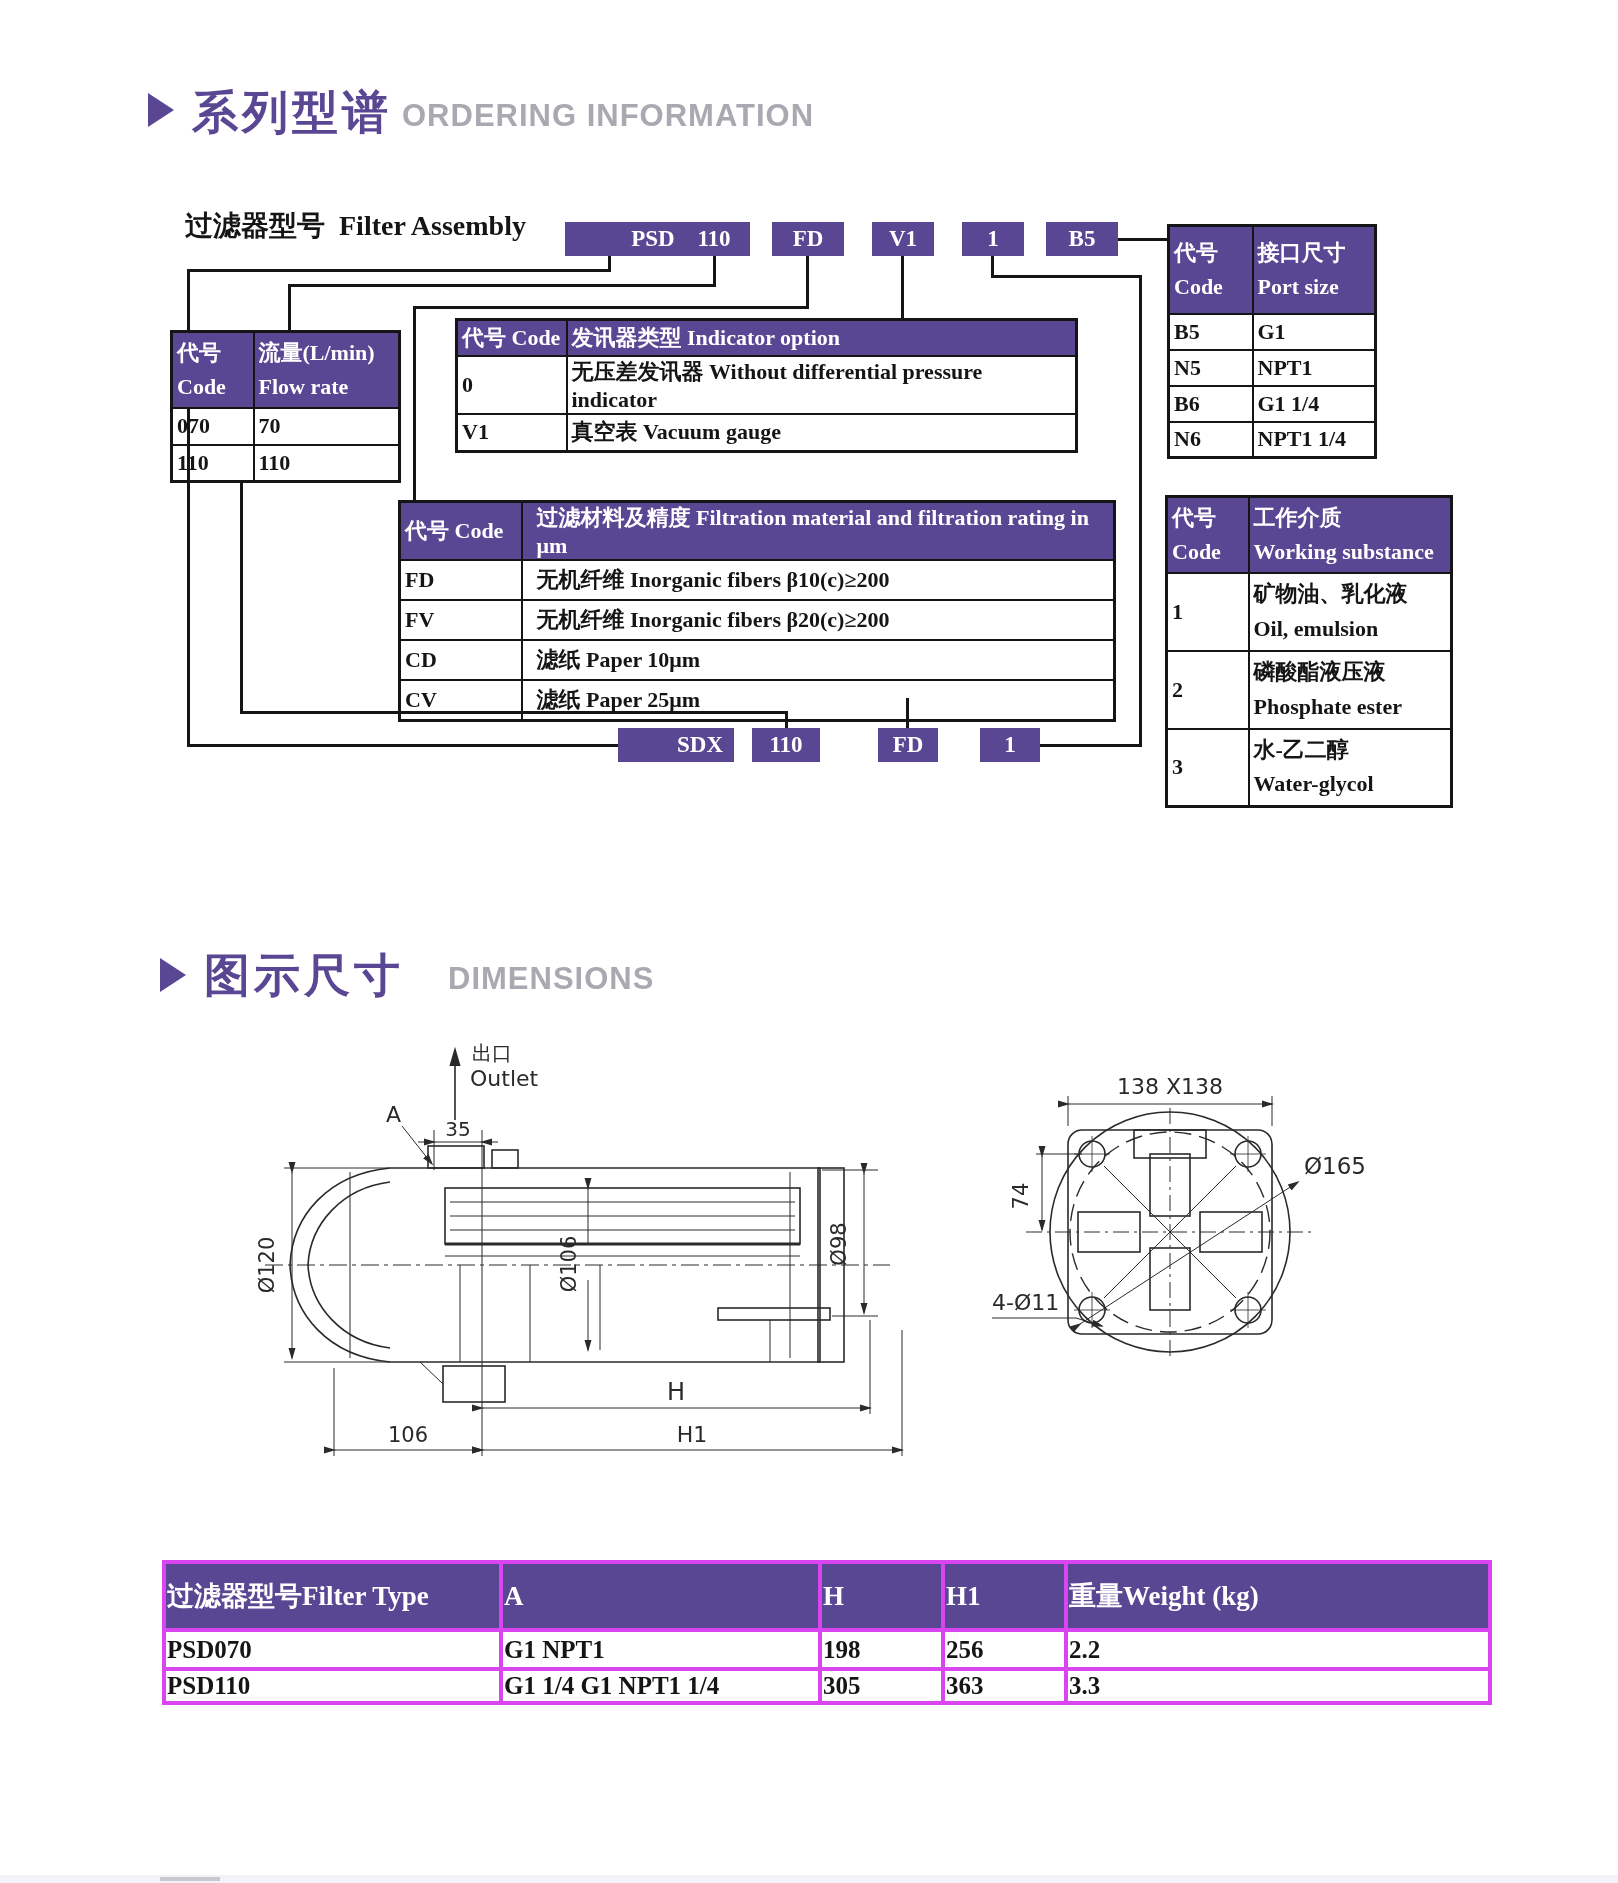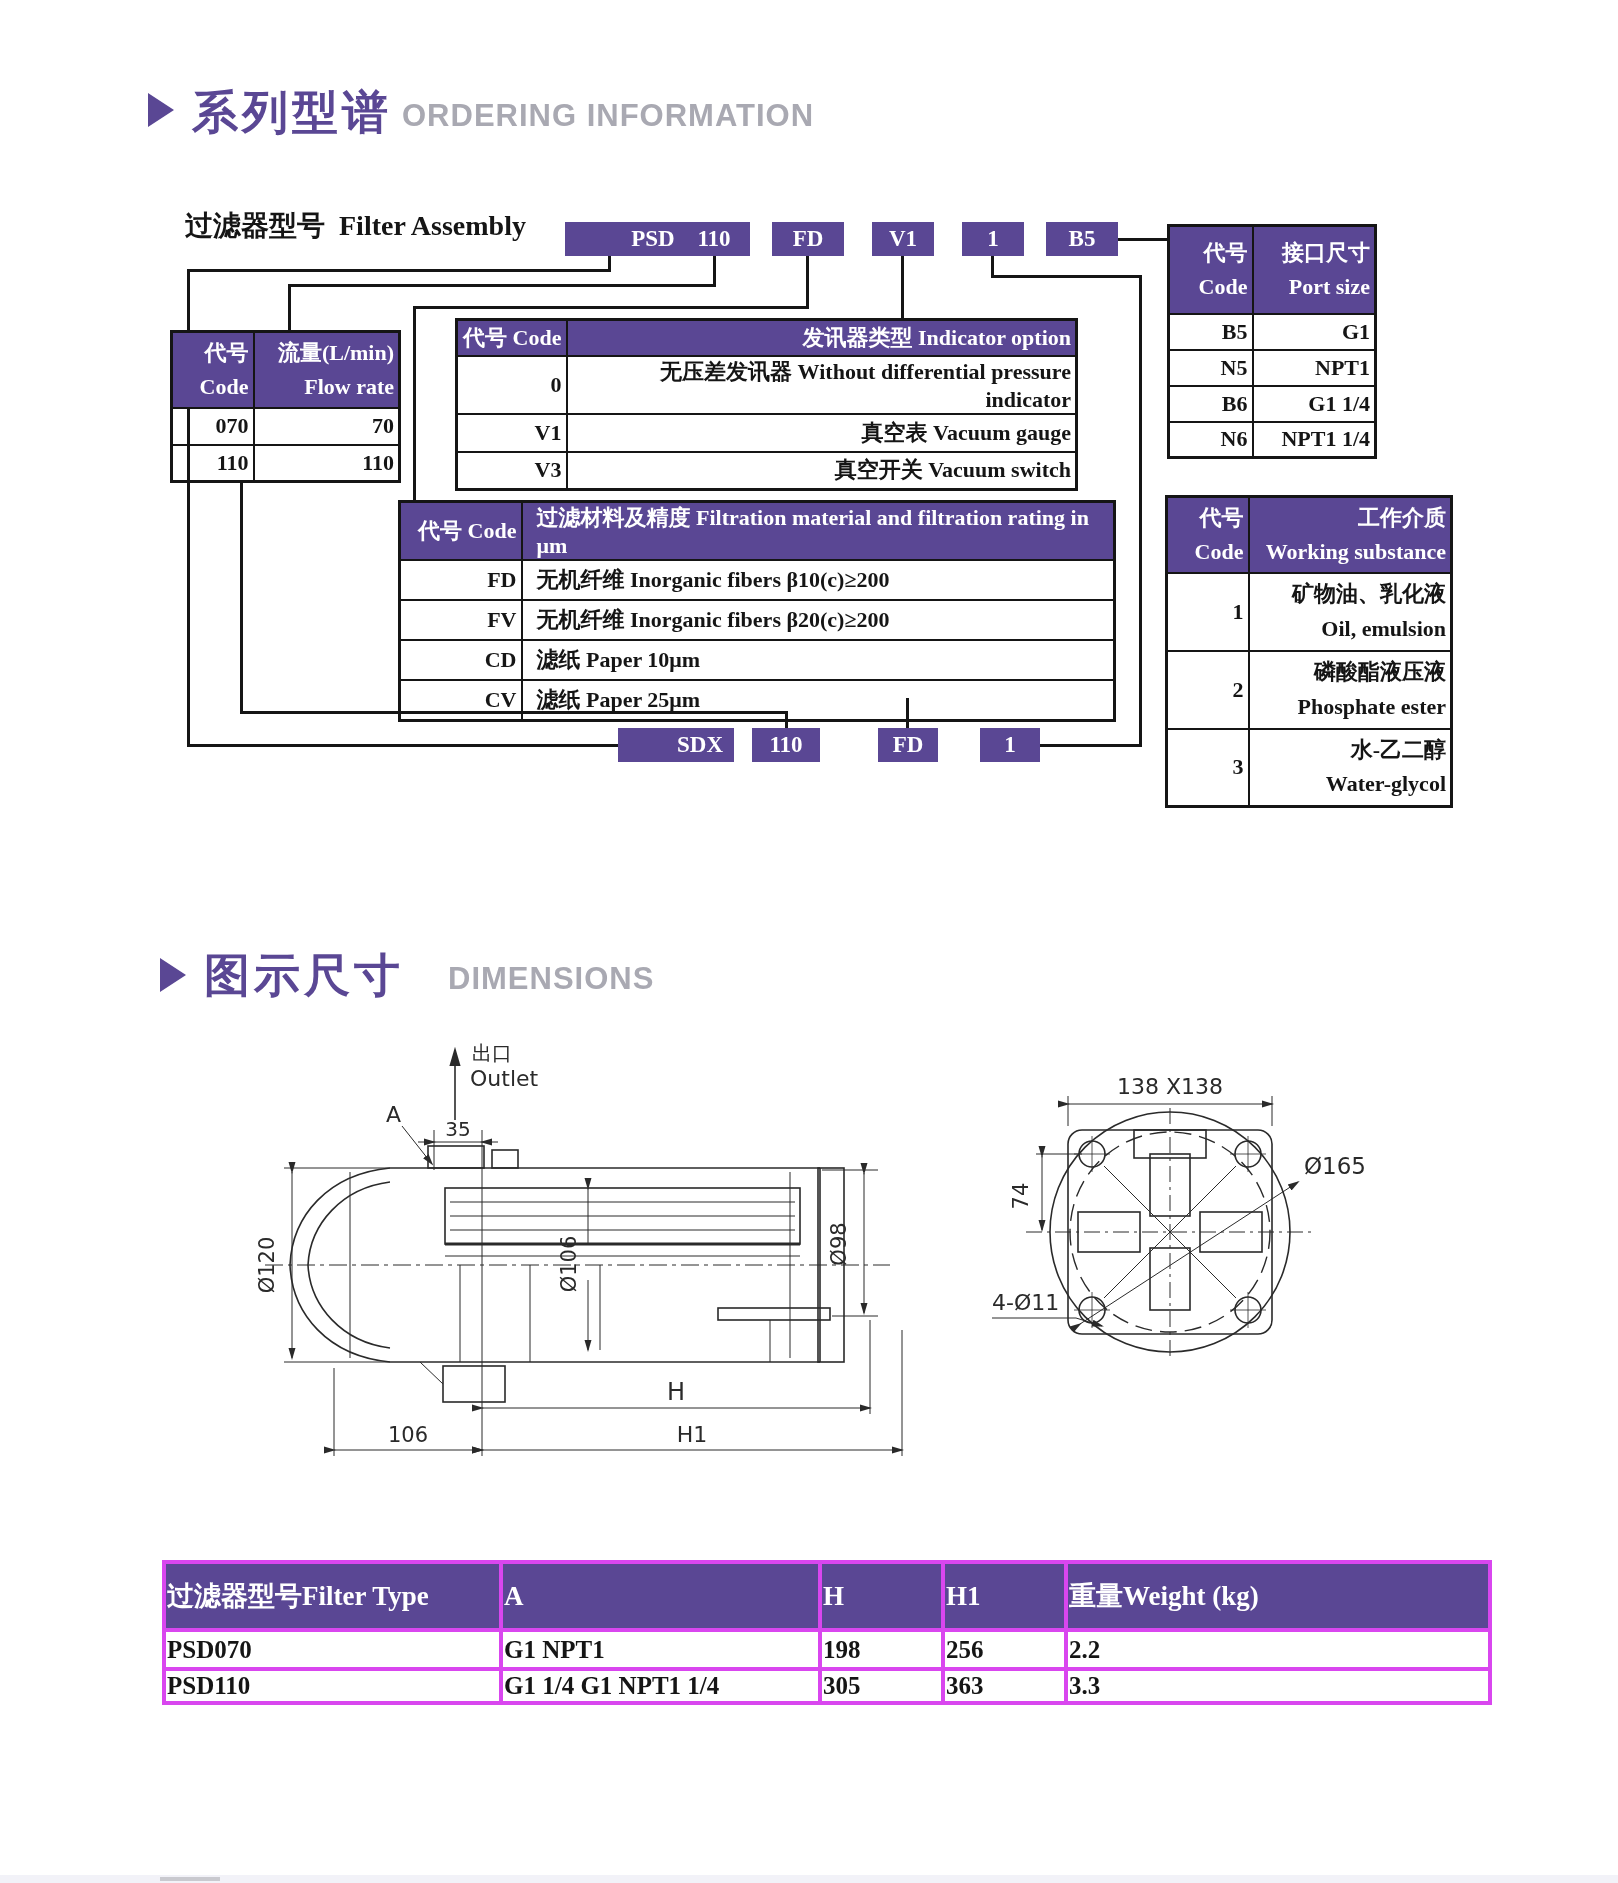--- a/index.html
+++ b/index.html
@@ -16,21 +16,21 @@
           font-weight:bold;font-size:31px;letter-spacing:1px;}
   .biglabel{position:absolute;font-size:28px;font-weight:bold;white-space:nowrap;}
   .biglabel .en{margin-left:14px;}
   
   .codebox{position:absolute;height:34px;background:#5a4794;color:#ffffff;
            display:flex;align-items:center;justify-content:center;
            font-weight:bold;font-size:23px;}
   
   table.ptable{position:absolute;border-collapse:collapse;table-layout:fixed;
                border:3px solid #151515;font-family:"Liberation Serif",serif;}
-  table.ptable td{border:2px solid #151515;text-align:right;vertical-align:middle;
+  table.ptable td{border:2px solid #151515;text-align:left;vertical-align:middle;
                   font-weight:bold;font-size:22px;color:#151515;padding:0 4px;overflow:hidden;}
   table.ptable td.hd{background:#5a4794;color:#ffffff;border-color:#151515;}
   table.ptable td.left{text-align:left;padding-left:14px;}
   .h2line div{line-height:1.55;}
   
   table.dtable{position:absolute;border-collapse:collapse;table-layout:fixed;
                border:3px solid #151515;}
   table.dtable td{border:4px solid #d946ef;vertical-align:middle;
                   font-weight:bold;font-size:25px;}
   table.dtable td.hd{background:#5a4794;color:#ffffff;font-size:27px;}
@@ -117,24 +117,20 @@
       <td class="hd">发讯器类型 Indicator option</td>
     </tr>
     <tr style="height:38px;">
       <td>0</td>
       <td>无压差发讯器  Without differential pressure indicator</td>
     </tr>
     <tr style="height:38px;">
       <td>V1</td>
       <td>真空表  Vacuum gauge</td>
     </tr>
-    <tr style="height:38px;">
-      <td>V3</td>
-      <td>真空开关  Vacuum switch</td>
-    </tr>
   </tbody>
     </table>
 
   <table class="ptable" style="left:1167px;top:224px;width:207px;">
     <colgroup>
         <col style="width:84px;">
         <col style="width:123px;">
       </colgroup>
     <tbody>
         <tr style="height:88px;">

